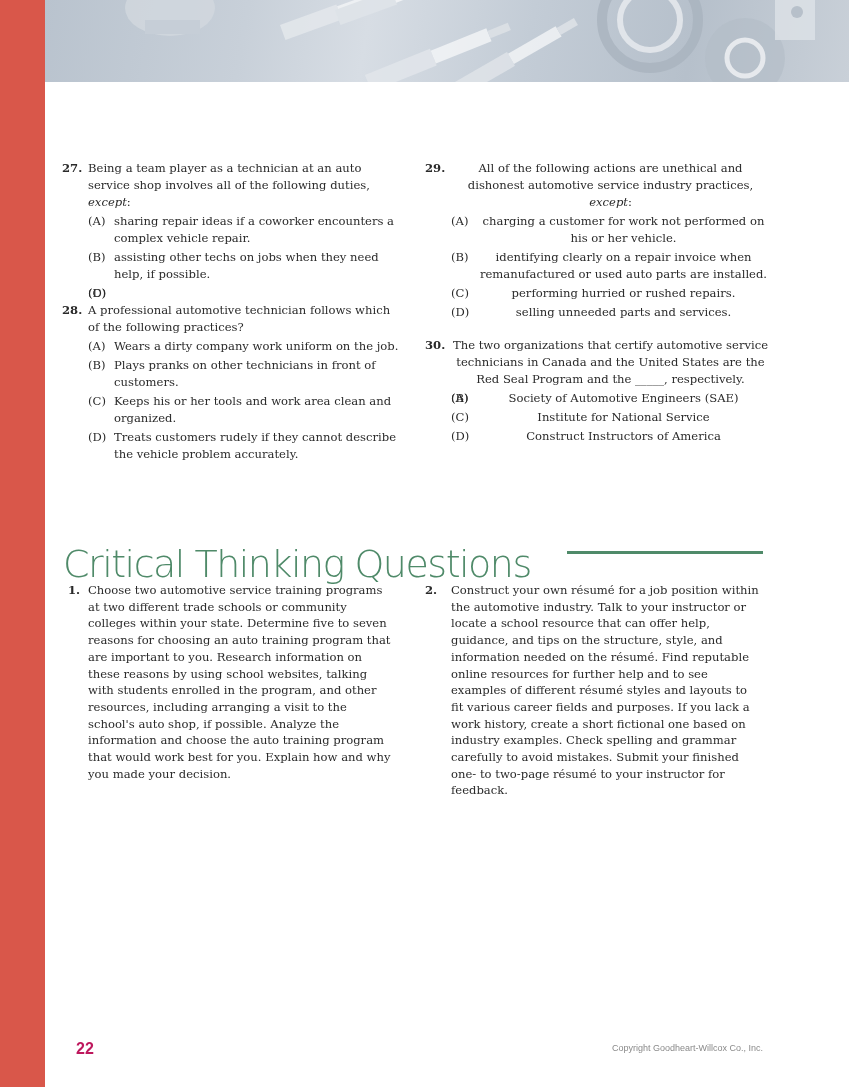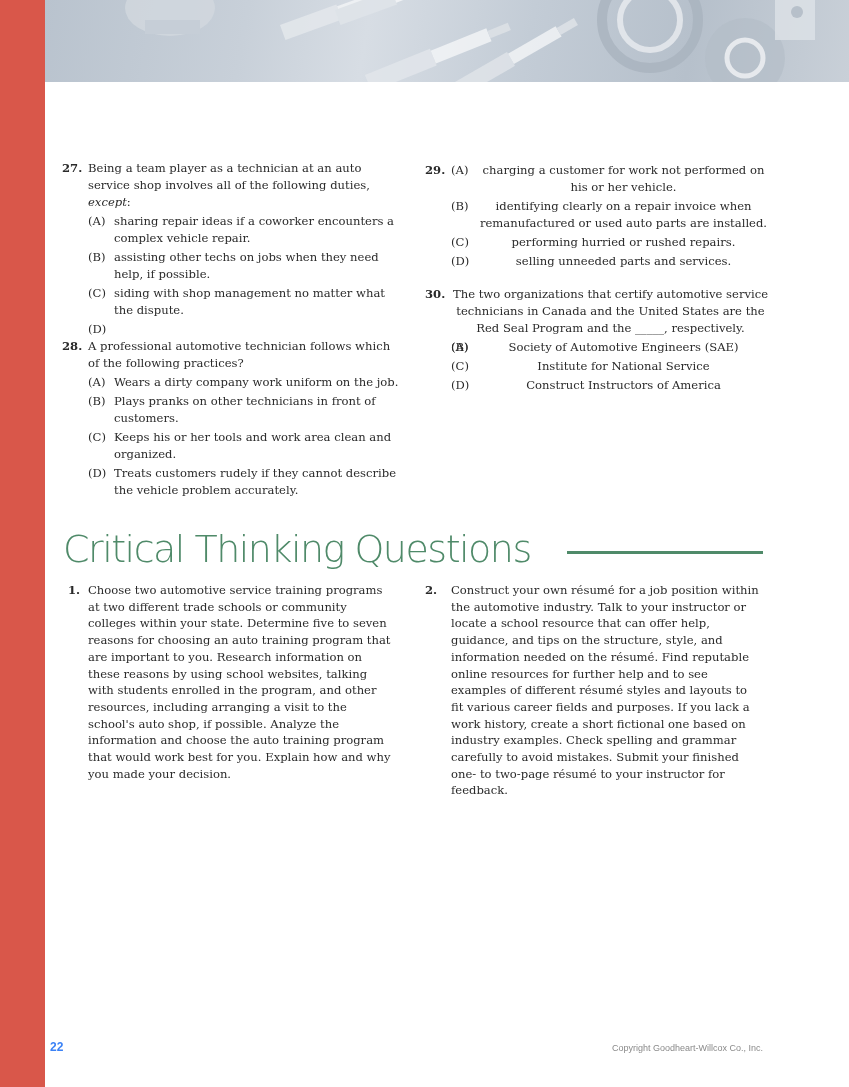--- a/index.html
+++ b/index.html
@@ -24,38 +24,38 @@
   .col-left { left: 62px; width: 342px; }
   .col-right { left: 425px; width: 345px; text-align: center; }
   .q { position: relative; padding-left: 26px; margin-bottom: 4px; }
   .q-num { position: absolute; left: 0; top: 0; font-weight: bold; }
   .q-text { display: block; }
   .opt { position: relative; padding-left: 26px; margin-top: 2px; }
   .opt-letter { position: absolute; left: 0; top: 0; }
   em { font-style: italic; }
 
   .ct-heading {
-    position: absolute; left: 63px; top: 524px;
+    position: absolute; left: 63px; top: 539px;
     font-family: "DejaVu Sans", "Liberation Sans", sans-serif;
     font-size: 38px; font-weight: 300; color: #4f8a69;
     letter-spacing: -1.5px; line-height: 50px; white-space: nowrap; text-align: right;
   }
   .ct-rule {
     position: absolute; left: 567px; top: 551px; width: 196px; height: 3px;
     background: #4f8a69;
   }
   .ctq { position: absolute; font-size: 11.6px; line-height: 16.7px; }
   .ctq-1 { left: 62px; width: 332px; top: 582px; }
   .ctq-2 { left: 425px; width: 335px; top: 582px; }
   .ctq .q { padding-left: 26px; }
 
   .footer-page {
-    position: absolute; left: 50px; top: 1040px;
+    position: absolute; left: 76px; top: 1040px;
     font-family: "Liberation Sans", "DejaVu Sans", sans-serif;
-    font-weight: bold; font-size: 12px; color: #3b82f6;
+    font-weight: bold; font-size: 16px; color: #be185d;
   }
   .footer-copy {
     position: absolute; right: 86px; top: 1043px;
     font-family: "Liberation Sans", "DejaVu Sans", sans-serif;
     font-size: 9px; color: #8a8a8a;
   }
 </style>
 </head>
 <body>
 
@@ -97,36 +97,37 @@
     <circle cx="752" cy="12" r="6" fill="#b7c0ca"></circle>
   </svg>
 </div>
 
 <div class="col col-left" style="top:160px;">
   <div class="q">
     <span class="q-num">27.</span>
     <span class="q-text"><span>Being a team player as a technician at an auto service shop involves all of the following duties, </span><em>except</em><span>:</span></span>
     <div class="opt"><span class="opt-letter">(A)</span><span>sharing repair ideas if a coworker encounters a complex vehicle repair.</span></div>
     <div class="opt"><span class="opt-letter">(B)</span><span>assisting other techs on jobs when they need help, if possible.</span></div>
-    <div class="opt"><span class="opt-letter">(C)</span><span>siding with shop management no matter what the dispute.</span></div>
+    <div class="opt"><span class="opt-letter">(C)</span></div>
     <div class="opt"><span class="opt-letter">(D)</span></div>
   </div>
   <div class="q" style="margin-top:19px;">
     <span class="q-num">28.</span>
     <span class="q-text">A professional automotive technician follows which of the following practices?</span>
     <div class="opt"><span class="opt-letter">(A)</span><span>Wears a dirty company work uniform on the job.</span></div>
     <div class="opt"><span class="opt-letter">(B)</span><span>Plays pranks on other technicians in front of customers.</span></div>
     <div class="opt"><span class="opt-letter">(C)</span><span>Keeps his or her tools and work area clean and organized.</span></div>
     <div class="opt"><span class="opt-letter">(D)</span><span>Treats customers rudely if they cannot describe the vehicle problem accurately.</span></div>
   </div>
 </div>
 
 <div class="col col-right" style="top:160px;">
   <div class="q">
     <span class="q-num">29.</span>
+    <span class="q-text"><span>All of the following actions are unethical and dishonest automotive service industry practices, </span><em>except</em><span>:</span></span>
     <div class="opt"><span class="opt-letter">(A)</span><span>charging a customer for work not performed on his or her vehicle.</span></div>
     <div class="opt"><span class="opt-letter">(B)</span><span>identifying clearly on a repair invoice when remanufactured or used auto parts are installed.</span></div>
     <div class="opt"><span class="opt-letter">(C)</span><span>performing hurried or rushed repairs.</span></div>
     <div class="opt"><span class="opt-letter">(D)</span><span>selling unneeded parts and services.</span></div>
   </div>
   <div class="q" style="margin-top:16px;">
     <span class="q-num">30.</span>
     <span class="q-text">The two organizations that certify automotive service technicians in Canada and the United States are the Red Seal Program and the _____, respectively.</span>
     <div class="opt"><span class="opt-letter">(A)</span></div>
     <div class="opt"><span class="opt-letter">(B)</span><span>Society of Automotive Engineers (SAE)</span></div>

